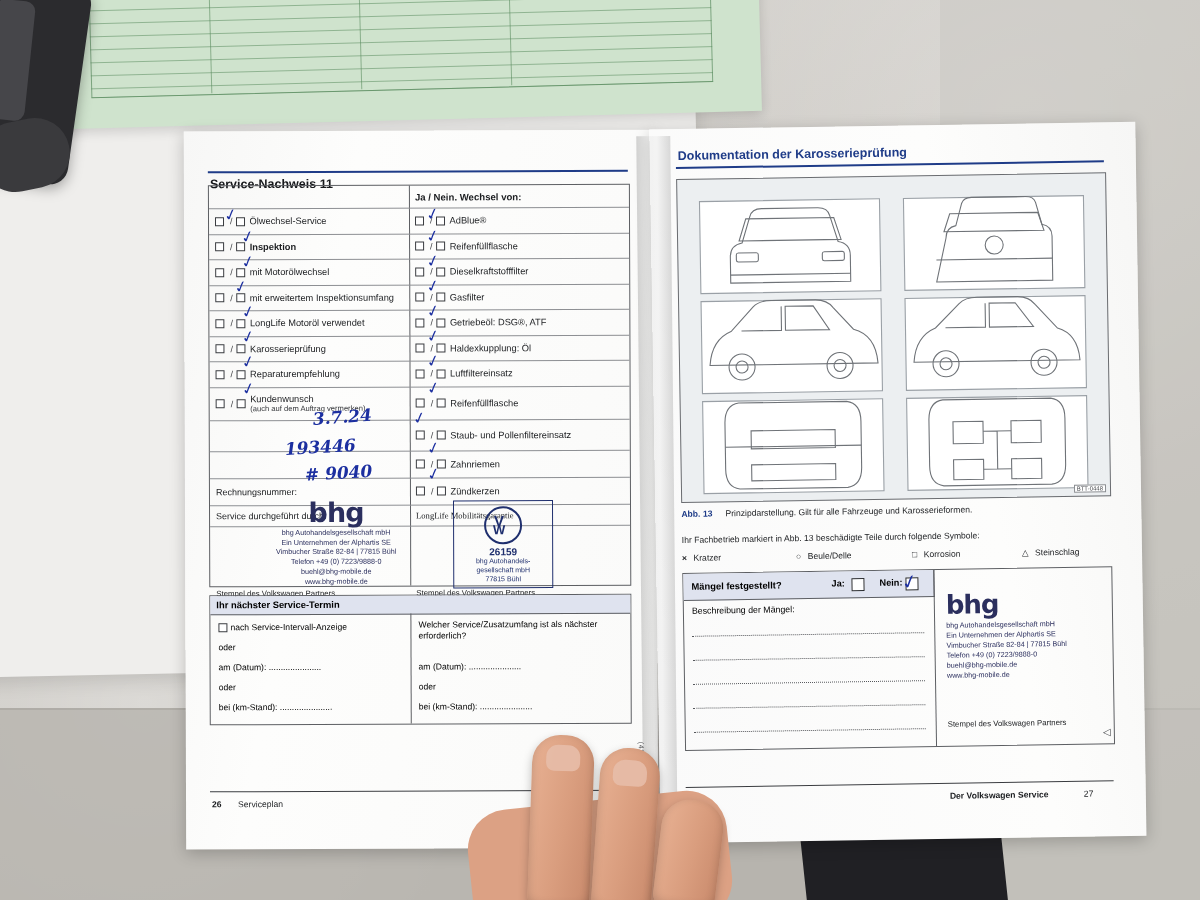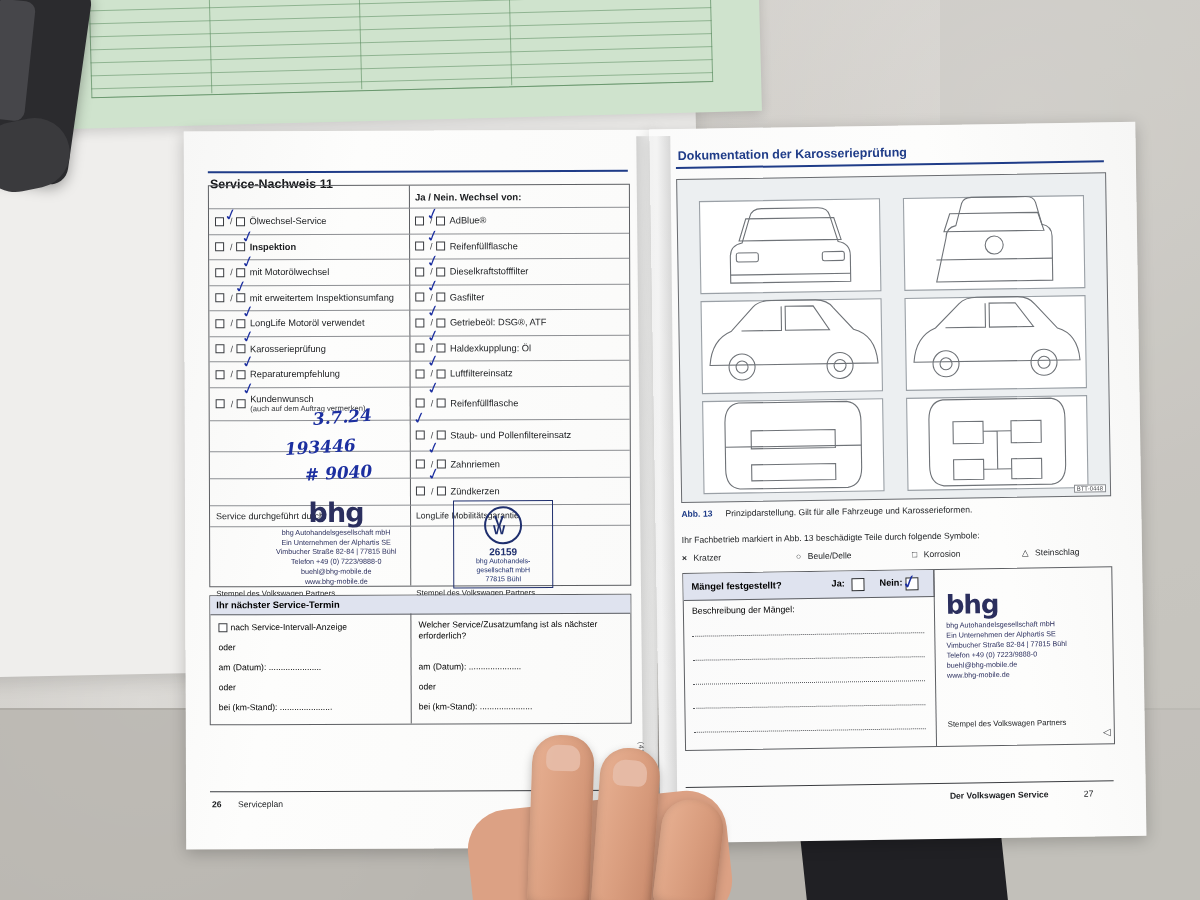--- a/index.html
+++ b/index.html
@@ -256,30 +256,31 @@
       </div>
       <div class="row" style="height:26px;">
         <span class="cell" style="left:206px;width:205px;">
             <span class="cb"></span>
             <span class="slash">/</span>
             <span class="cb"></span>
             <span class="lbl">Zahnriemen</span>
           </span>
       </div>
       <div class="row" style="height:26px;">
+        <span class="cell l" style="width:195px;font-size:9px;">Rechnungsnummer:</span>
         <span class="cell" style="left:206px;width:205px;">
             <span class="cb"></span>
             <span class="slash">/</span>
             <span class="cb"></span>
             <span class="lbl">Zündkerzen</span>
           </span>
       </div>
       <div class="row" style="height:20px;">
         <span class="cell l" style="width:195px;font-size:9px;">Service durchgeführt durch:</span>
-        <span class="cell" style="left:206px;width:205px;font-size:8.6px;">LongLife Mobilitätsgarantie</span>
+        <span class="cell" style="left:206px;width:205px;font-size:8.6px;font-family:Liberation Serif, serif;">LongLife Mobilitätsgarantie</span>
       </div>
       <div class="row" style="height:78px;border-bottom:none;">
         <span class="cell" style="left:206px;top:60px;height:14px;font-size:7.8px;">Stempel des Volkswagen Partners</span>
         <span class="cell" style="left:6px;top:60px;height:14px;font-size:7.8px;">Stempel des Volkswagen Partners</span>
       </div>
     </div>
 
     <div class="tick" style="left:40px;top:74px;">✓</div>
     <div class="tick" style="left:57px;top:96px;">✓</div>
     <div class="tick" style="left:57px;top:121px;">✓</div>

